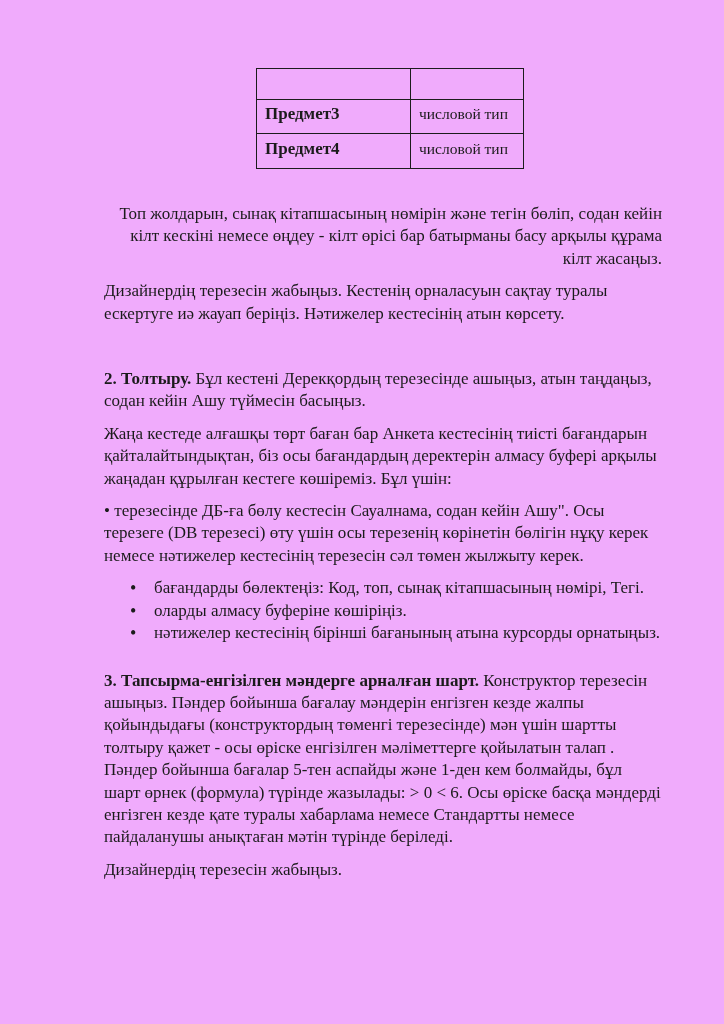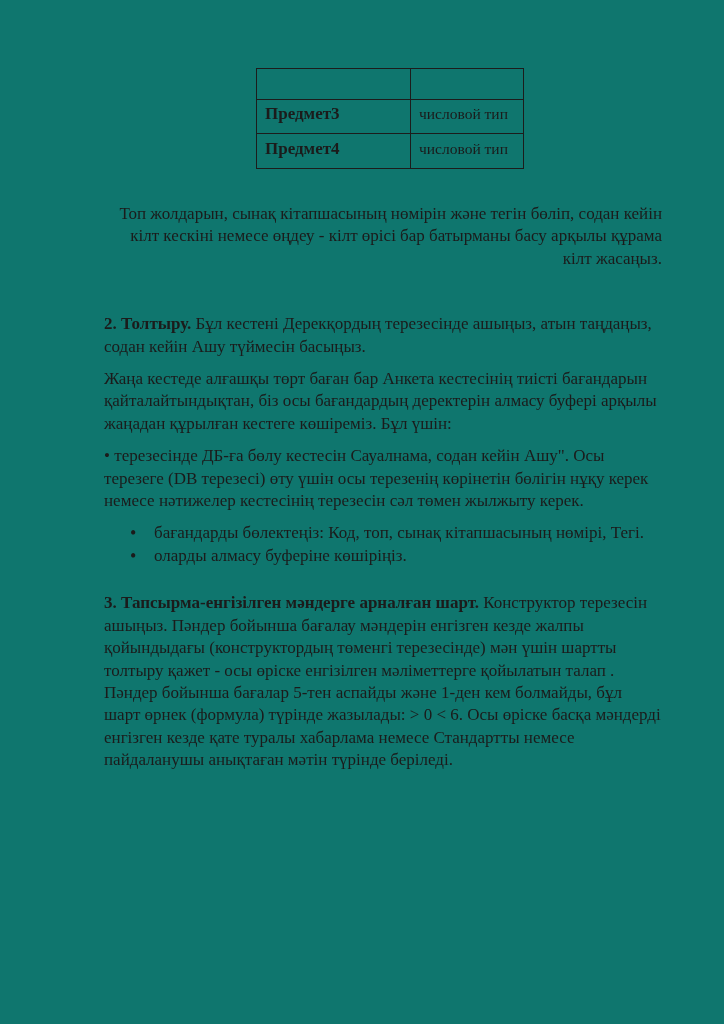--- a/index.html
+++ b/index.html
@@ -1,20 +1,20 @@
 <!DOCTYPE html>
 <html><head>
 <meta charset="utf-8">
 <style>
   html, body { margin: 0; padding: 0; background: #ffffff; }
   .page {
     position: relative;
     width: 724px;
     height: 1024px;
-    background: #0f766e;
+    background: #f0abfc;
     color: #1b1b1b;
     font-family: "Liberation Serif", serif;
     font-size: 17px;
     line-height: 22.4px;
     overflow: hidden;
     box-sizing: border-box;
   }
   .content {
     padding-left: 104px;
     width: 558px;
@@ -82,29 +82,32 @@
         </tr>
         <tr class="r2">
           <td class="c1">Предмет4</td>
           <td class="c2">числовой тип</td>
         </tr>
       </tbody>
     </table>
 
     <p class="first-after-table">Топ жолдарын, сынақ кітапшасының нөмірін және тегін бөліп, содан кейін кілт кескіні немесе өңдеу - кілт өрісі бар батырманы басу арқылы құрама кілт жасаңыз.</p>
 
+    <p>Дизайнердің терезесін жабыңыз. Кестенің орналасуын сақтау туралы ескертуге иә жауап беріңіз. Нәтижелер кестесінің атын көрсету.</p>
 
     <p class="section-2"><span class="run-bold">2. Толтыру.</span><span> Бұл кестені Дерекқордың терезесінде ашыңыз, атын таңдаңыз, содан кейін Ашу түймесін басыңыз.</span></p>
 
     <p>Жаңа кестеде алғашқы төрт баған бар Анкета кестесінің тиісті бағандарын қайталайтындықтан, біз осы бағандардың деректерін алмасу буфері арқылы жаңадан құрылған кестеге көшіреміз. Бұл үшін:</p>
 
     <p>• терезесінде ДБ-ға бөлу кестесін Сауалнама, содан кейін Ашу". Осы терезеге (DB терезесі) өту үшін осы терезенің көрінетін бөлігін нұқу керек немесе нәтижелер кестесінің терезесін сәл төмен жылжыту керек.</p>
 
     <ul class="steps">
       <li>бағандарды бөлектеңіз: Код, топ, сынақ кітапшасының нөмірі, Тегі.</li>
       <li>оларды алмасу буферіне көшіріңіз.</li>
+      <li>нәтижелер кестесінің бірінші бағанының атына курсорды орнатыңыз.</li>
     </ul>
 
     <p class="section-3"><span class="run-bold">3. Тапсырма-енгізілген мәндерге арналған шарт.</span><span> Конструктор терезесін ашыңыз. Пәндер бойынша бағалау мәндерін енгізген кезде жалпы қойындыдағы (конструктордың төменгі терезесінде) мән үшін шартты толтыру қажет - осы өріске енгізілген мәліметтерге қойылатын талап . Пәндер бойынша бағалар 5-тен аспайды және 1-ден кем болмайды, бұл шарт өрнек (формула) түрінде жазылады: &gt; 0 &lt; 6. Осы өріске басқа мәндерді енгізген кезде қате туралы хабарлама немесе Стандартты немесе пайдаланушы анықтаған мәтін түрінде беріледі.</span></p>
 
+    <p>Дизайнердің терезесін жабыңыз.</p>
 
   </div>
 </div>
 
 </body></html>

